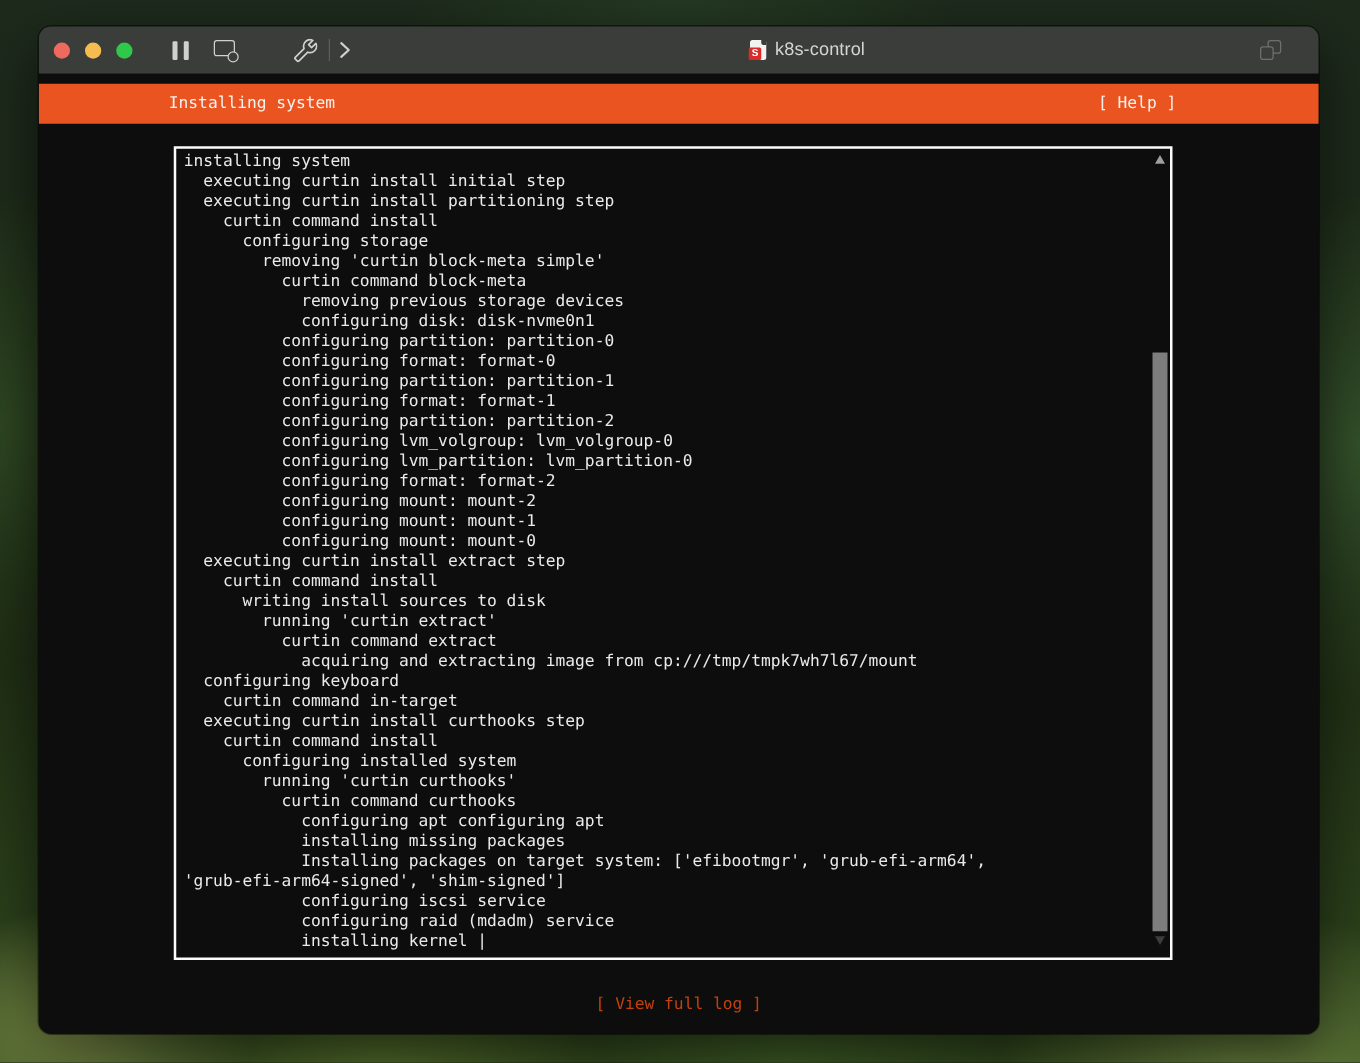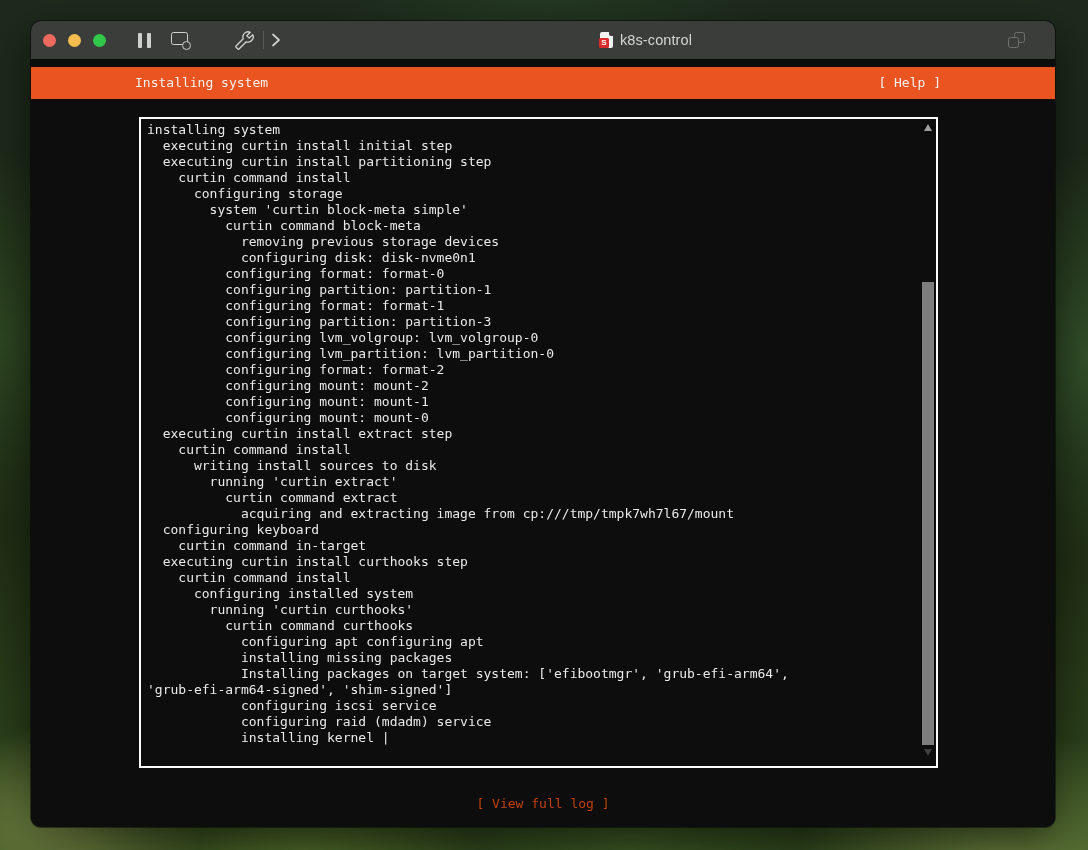--- a/index.html
+++ b/index.html
@@ -157,28 +157,29 @@
       <span class="help-btn">[ Help ]</span>
     </div>
 
     <div class="log-box">
       <div class="log-content">
           <div class="log-line">installing system</div>
           <div class="log-line">  executing curtin install initial step</div>
           <div class="log-line">  executing curtin install partitioning step</div>
           <div class="log-line">    curtin command install</div>
           <div class="log-line">      configuring storage</div>
-          <div class="log-line">        system 'curtin block-meta simple'</div>
+          <div class="log-line">        removing 'curtin block-meta simple'</div>
           <div class="log-line">          curtin command block-meta</div>
           <div class="log-line">            removing previous storage devices</div>
           <div class="log-line">            configuring disk: disk-nvme0n1</div>
+          <div class="log-line">          configuring partition: partition-0</div>
           <div class="log-line">          configuring format: format-0</div>
           <div class="log-line">          configuring partition: partition-1</div>
           <div class="log-line">          configuring format: format-1</div>
-          <div class="log-line">          configuring partition: partition-3</div>
+          <div class="log-line">          configuring partition: partition-2</div>
           <div class="log-line">          configuring lvm_volgroup: lvm_volgroup-0</div>
           <div class="log-line">          configuring lvm_partition: lvm_partition-0</div>
           <div class="log-line">          configuring format: format-2</div>
           <div class="log-line">          configuring mount: mount-2</div>
           <div class="log-line">          configuring mount: mount-1</div>
           <div class="log-line">          configuring mount: mount-0</div>
           <div class="log-line">  executing curtin install extract step</div>
           <div class="log-line">    curtin command install</div>
           <div class="log-line">      writing install sources to disk</div>
           <div class="log-line">        running 'curtin extract'</div>

